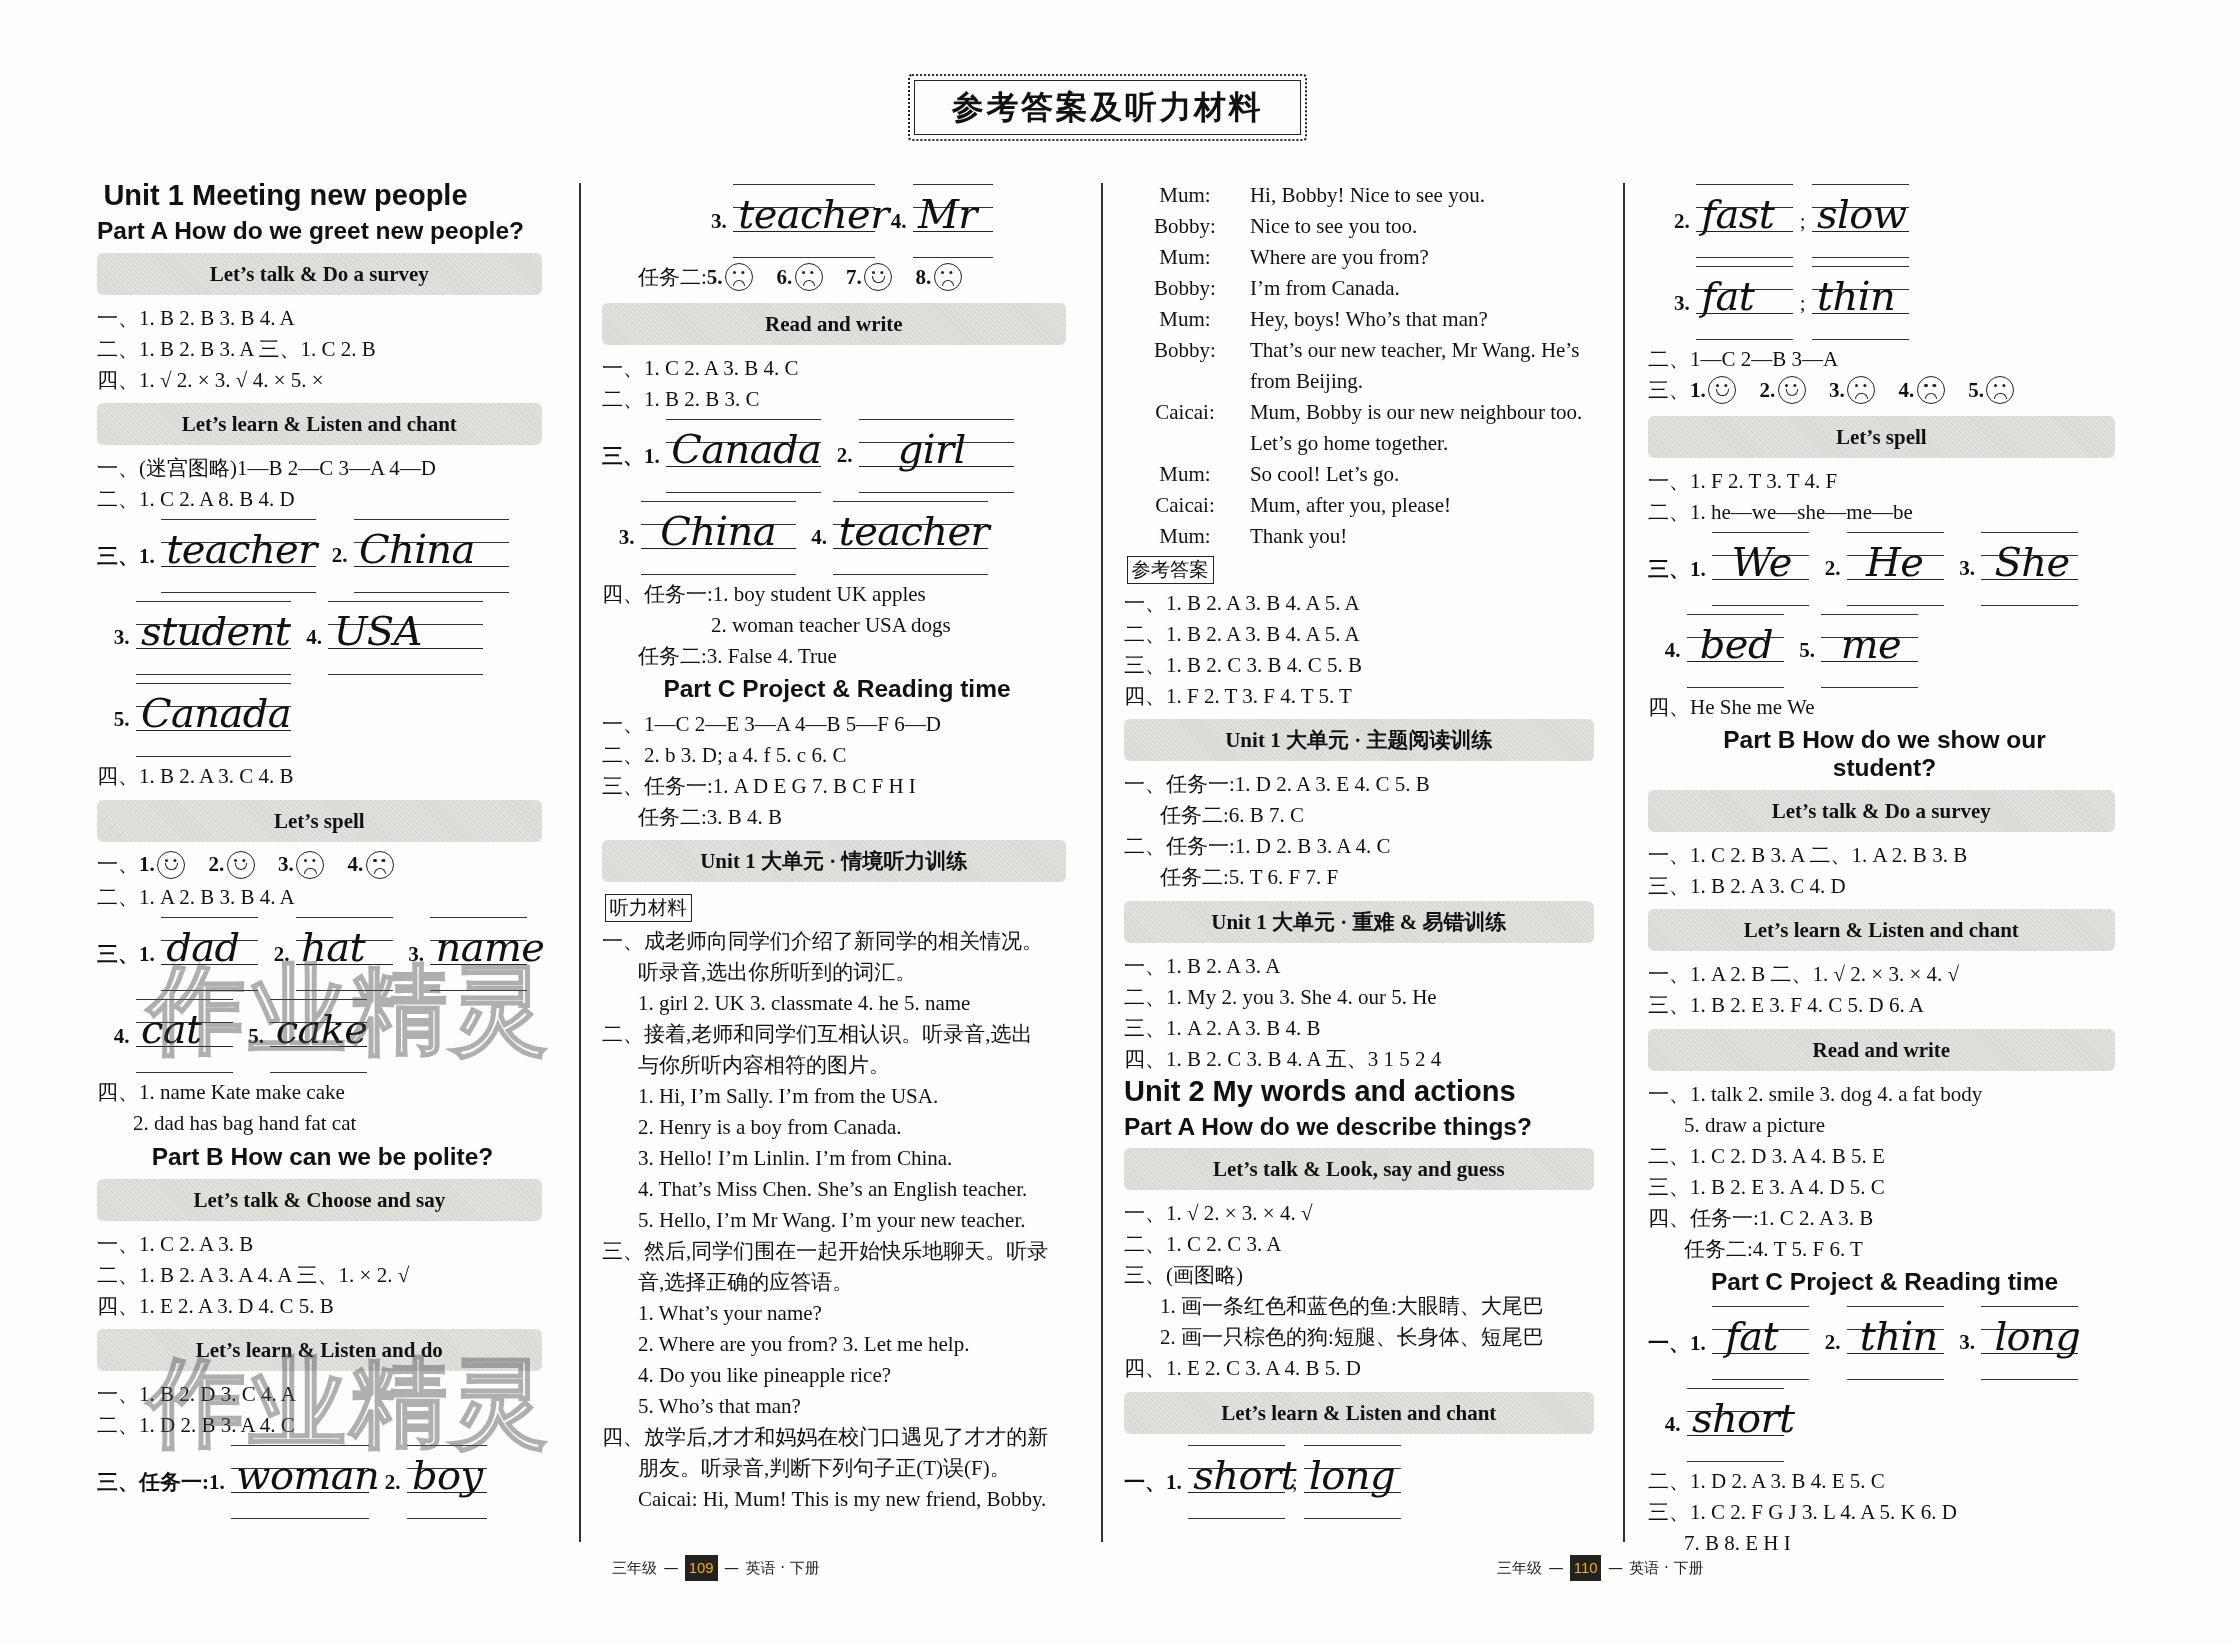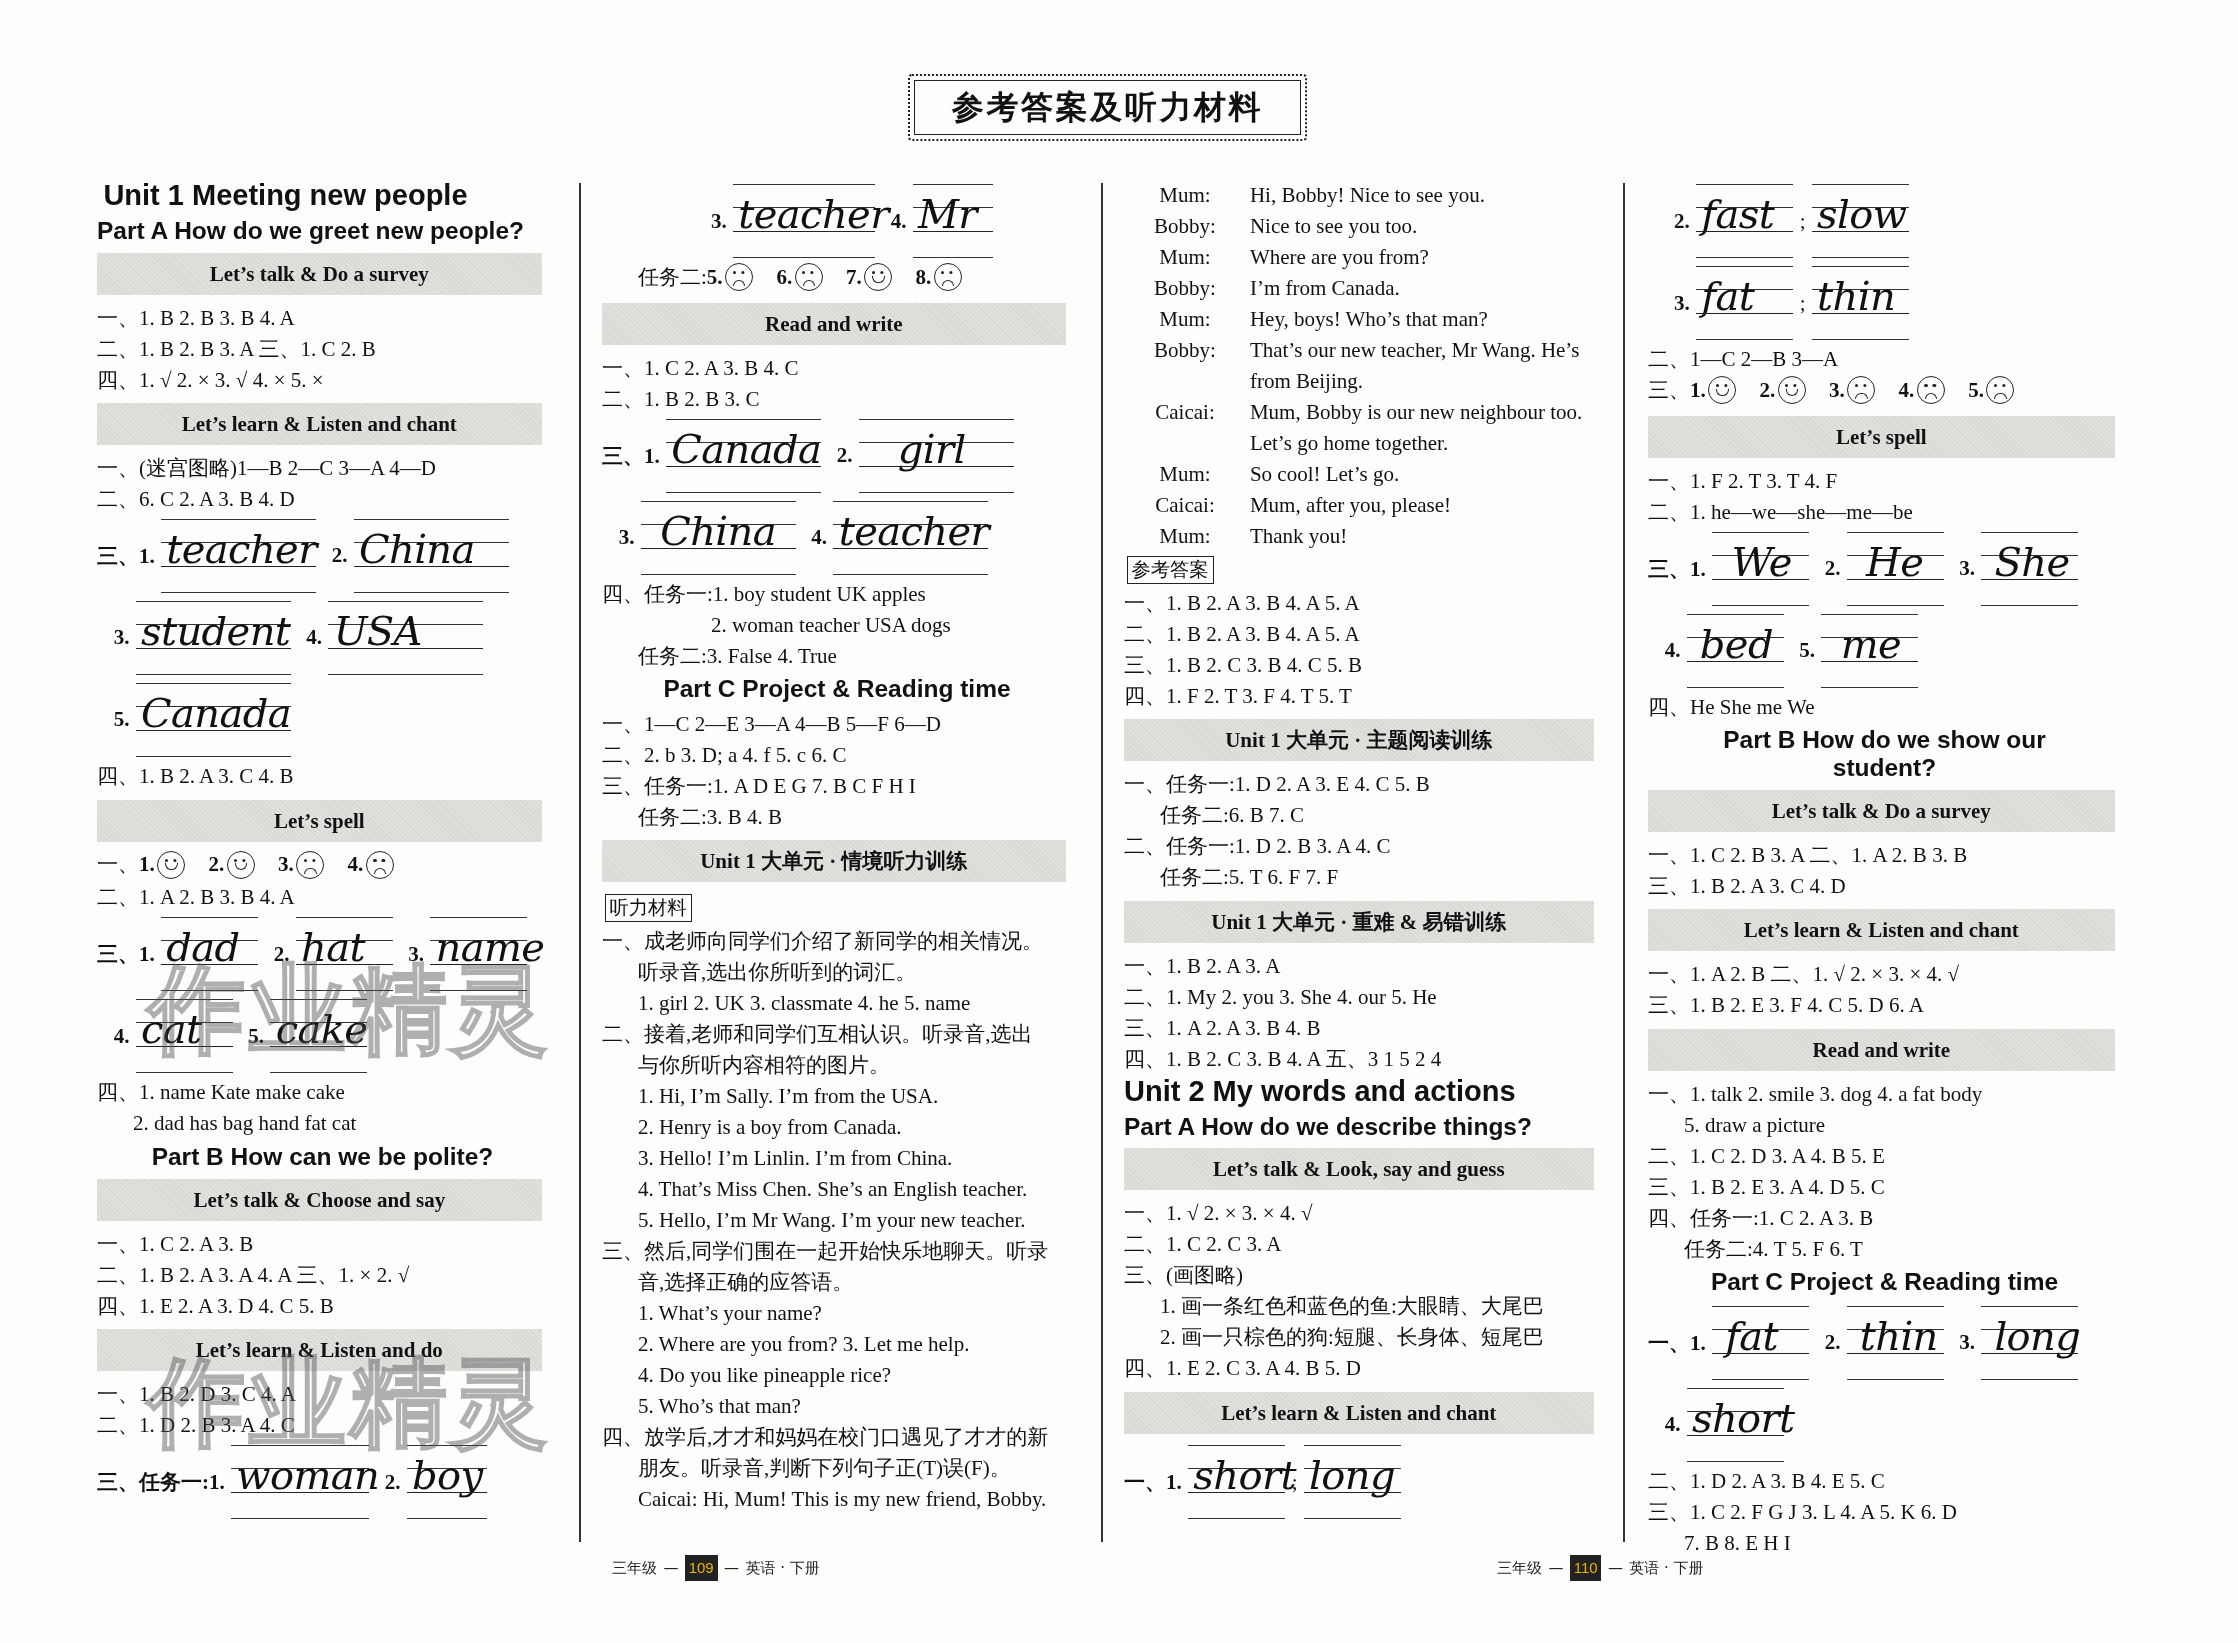--- a/index.html
+++ b/index.html
@@ -23,20 +23,21 @@
   .c4 { left:1648px; width:473px; }
 
   .unit-h { font-family:"Liberation Sans", sans-serif; font-weight:bold; font-size:29px; margin:0 0 5.2px 6.4px; white-space:nowrap; }
   .part-h { font-family:"Liberation Sans", sans-serif; font-weight:bold; font-size:24.5px; margin:3.9px 0 5.2px 0; white-space:nowrap; }
   .part-h.center { text-align:center; }
   .sec-bar {
     background:#d9d9d6;
     background-image:repeating-linear-gradient(45deg, rgba(255,255,255,.25) 0 1.3px, transparent 1.3px 3.2px);
     text-align:center; font-weight:bold; font-size:21px; height:42px; line-height:42px;
     margin:7.7px 6.4px 7.7px 0;
+    border-radius:6px;
   }
   .line { font-size:21px; line-height:31px; white-space:nowrap; }
   .line b { font-weight:bold; }
   .ind { padding-left:36px; }
   .ind2 { padding-left:109px;font-family:Liberation Serif, serif; }
   .sp { display:inline-block; width:19.3px; }
   .tag-box { display:inline-block; border:1.3px solid #222; font-family:"DejaVu Sans", sans-serif; font-size:19.3px; padding:0 3.9px; line-height:26px; margin:3.9px 0 3.9px 2.6px; }
 
   
   .wrow { display:flex; align-items:center; height:82px; }
@@ -84,21 +85,21 @@
 <div class="col c1">
   <div class="unit-h">Unit 1   Meeting new people</div>
   <div class="part-h">Part A   How do we greet new people?</div>
   <div class="sec-bar">Let’s talk  &amp;  Do a survey</div>
   <div class="line">一、1. B   2. B   3. B   4. A</div>
   <div class="line">二、1. B   2. B   3. A   三、1. C   2. B</div>
   <div class="line">四、1. √   2. ×   3. √   4. ×   5. ×</div>
 
   <div class="sec-bar">Let’s learn  &amp;  Listen and chant</div>
   <div class="line">一、(迷宫图略)1—B   2—C   3—A   4—D</div>
-  <div class="line">二、6. C   2. A   3. B   4. D</div>
+  <div class="line">二、1. C   2. A   8. B   4. D</div>
   <div class="wrow">
     <span class="wnum">三、1.</span>
     <div class="wgrid">
         <span class="w">teacher</span>
       </div>
     <span class="wnum">2.</span>
     <div class="wgrid">
         <span class="w">China</span>
       </div>
   </div>

